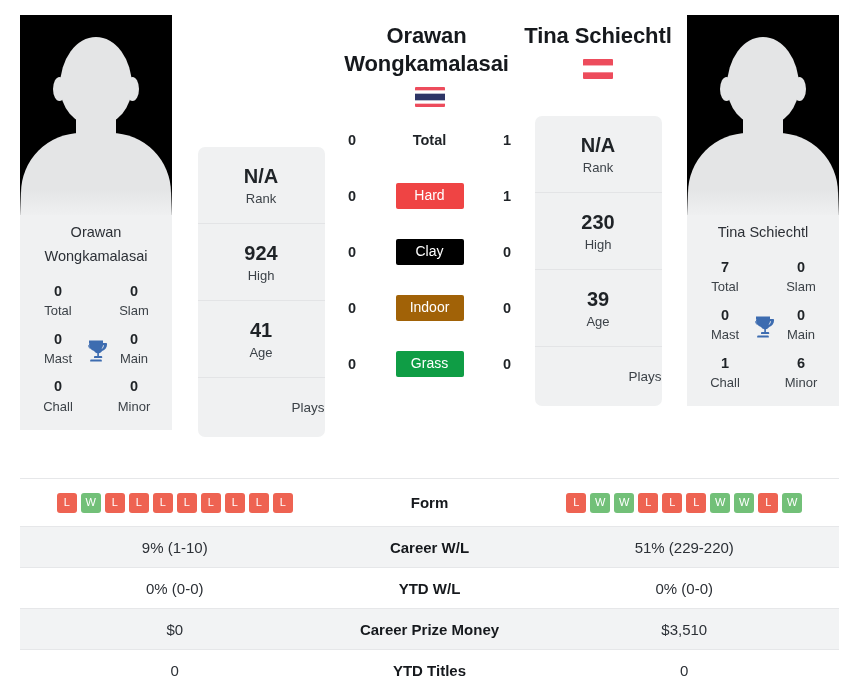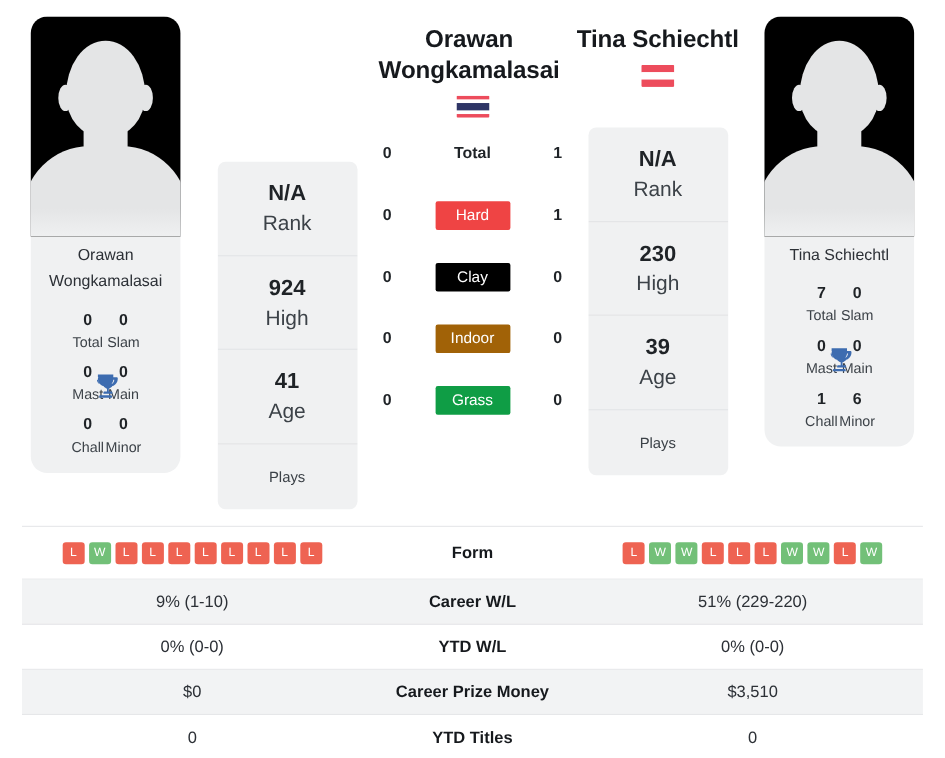--- a/index.html
+++ b/index.html
@@ -23,27 +23,26 @@
   }
 
   
   .photo-col {
     width: 192px;
     padding-top: 15px;
     display: flex;
     justify-content: center;
   }
   .photo-card {
-    width: 136px;
+    width: 152px;
     background: #f0f1f2;
-    border-radius: 15px;
+    border-radius: 0;
     overflow: hidden;
     display: flex;
     flex-direction: column;
-    align-items: center;
   }
   .photo {
     width: 152px; height: 200px;
     background: #000000;
     position: relative;
     overflow: hidden;
   }
   .photo .head {
     position: absolute;
     left: 50%; top: 22px;
@@ -124,26 +123,26 @@
     width: 127px;
     background: #f0f1f2;
     border-radius: 7px;
     overflow: hidden;
   }
   .rank-row {
     text-align: center;
     padding: 16px 0 14px 0;
     border-bottom: 1px solid #e3e4e6;
   }
-  .rank-row:last-child { border-bottom: none; }
+  .rank-row:last-child { border-bottom: none; text-align: right; }
   .rank-row .num {
     font-size: 20px; font-weight: bold; color: #1f2327; line-height: 1.35;
   }
   .rank-row .lbl {
-    font-size: 19px; color: #3c4248; line-height: 1.45;
+    font-size: 13px; color: #3c4248; line-height: 1.45;
   }
   .rank-row.plays {
     padding: 20px 0 20px 0;
   }
   .rank-row.plays .lbl { font-size: 13.5px; }
 
   
   .center-col {
     width: 199px;
     padding-top: 22px;

